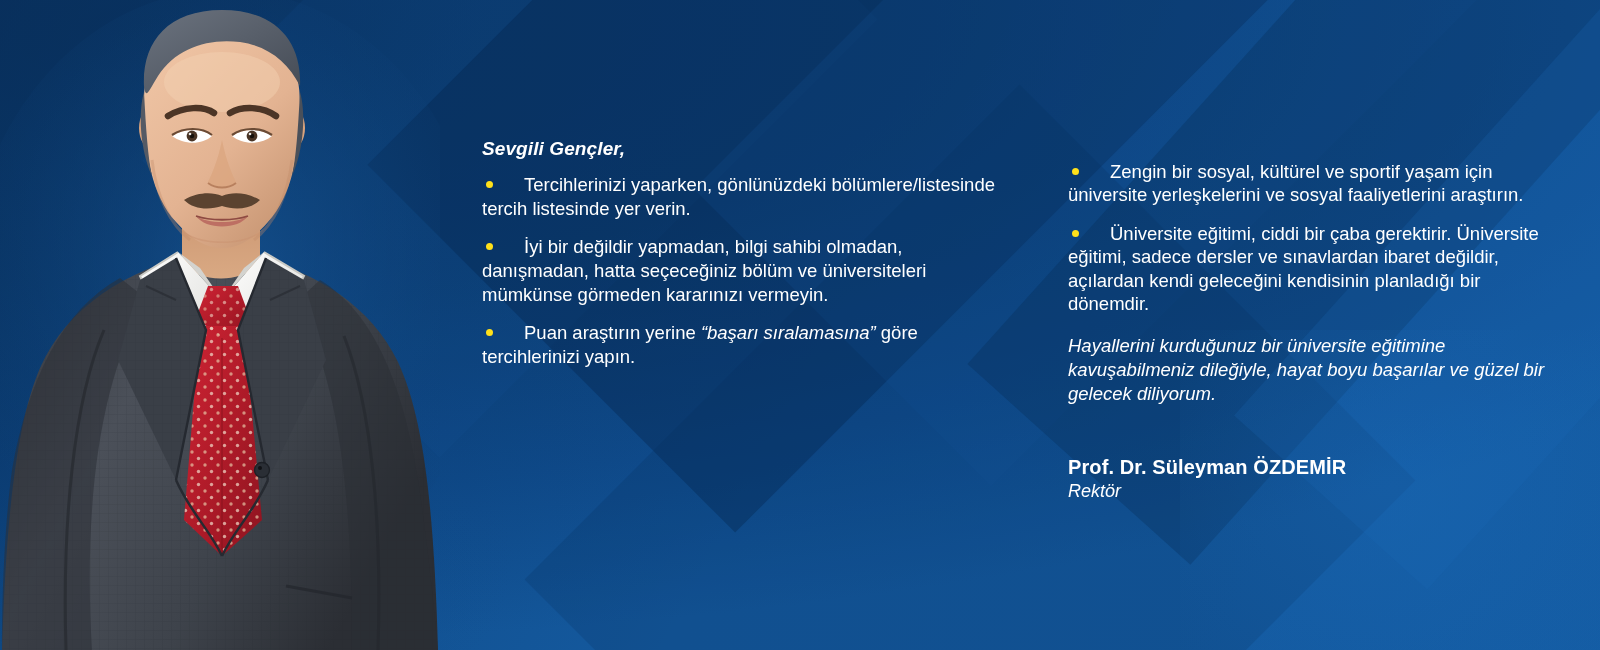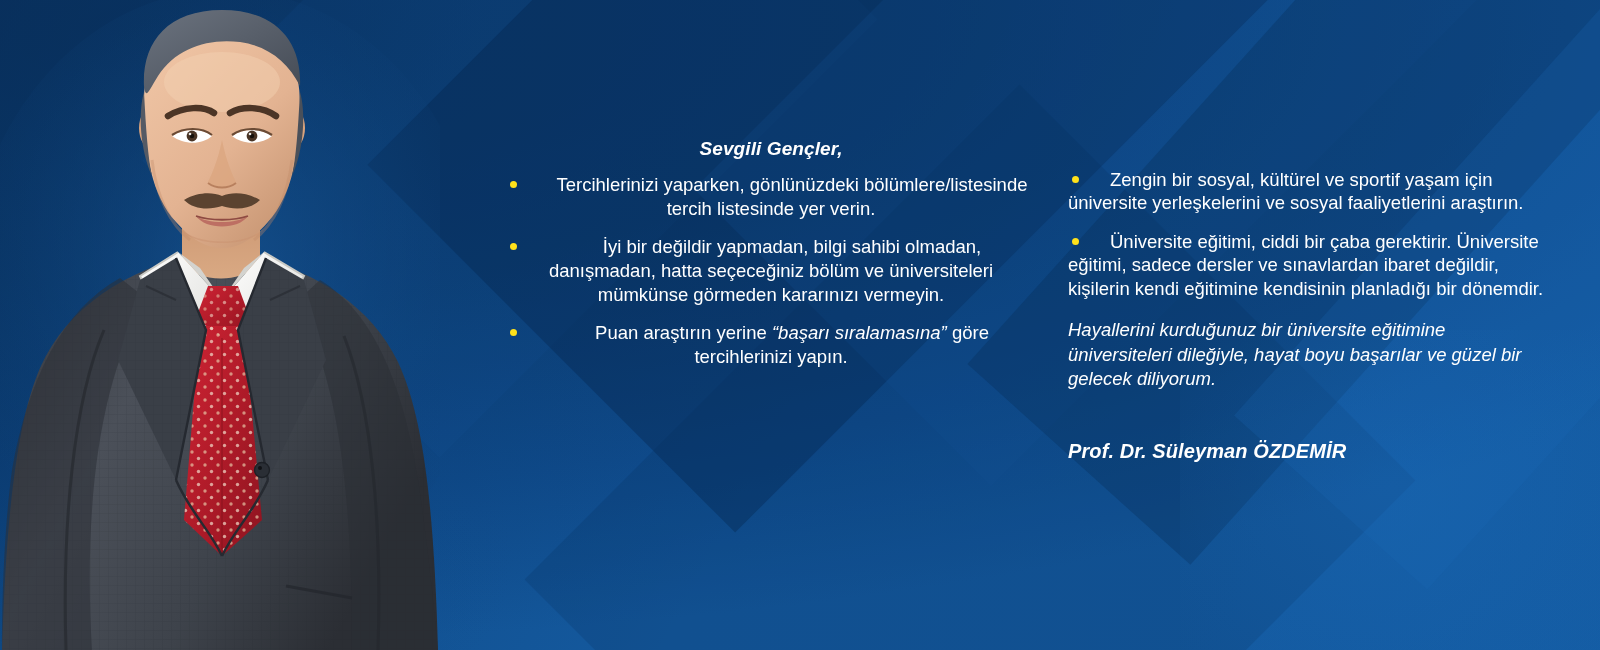--- a/index.html
+++ b/index.html
@@ -85,22 +85,22 @@
   }
   #portrait svg { display:block; width:440px; height:650px; }
 
   
   .col {
     position:absolute;
     color:#ffffff;
     -webkit-font-smoothing:antialiased;
   }
 
-  #col-left  { left:506px; top:138px; width:530px;text-align:center; }
-  #col-right { left:1068px; top:168px; width:480px; }
+  #col-left  { left:482px; top:138px; width:530px; }
+  #col-right { left:1068px; top:160px; width:480px; }
 
   .salutation {
     font-style:italic;
     font-weight:bold;
     font-size:19px;
     letter-spacing:.1px;
     margin-bottom:13px;
   }
 
   .bullet-item {
@@ -126,21 +126,20 @@
     font-size:18.5px;
     line-height:1.31;
     margin-top:18px;
   }
 
   .sign-name {
     font-weight:bold;
     font-size:20px;
     margin-top:49px;
     letter-spacing:.1px;
-    font-style:italic;
   }
   .sign-title {
     font-style:italic;
     font-size:18px;
     margin-top:2px;
   }
 
   em.q { }
 </style>
 </head>
@@ -339,22 +338,23 @@
 
   </div>
 
   <div class="col" id="col-right">
 
     <div class="bullet-item">
       <span class="dot"></span><span>Zengin bir sosyal, kültürel ve sportif yaşam için üniversite yerleşkelerini ve sosyal faaliyetlerini araştırın.</span>
     </div>
 
     <div class="bullet-item">
-      <span class="dot"></span><span>Üniversite eğitimi, ciddi bir çaba gerektirir. Üniversite eğitimi, sadece dersler ve sınavlardan ibaret değildir, kişilerin kendi eğitimine kendisinin planladığı bir dönemdir.</span>
-    </div>
-
-    <div class="closing">Hayallerini kurduğunuz bir üniversite eğitimine üniversiteleri dileğiyle, hayat boyu başarılar ve güzel bir gelecek diliyorum.</div>
+      <span class="dot"></span><span>Üniversite eğitimi, ciddi bir çaba gerektirir. Üniversite eğitimi, sadece dersler ve sınavlardan ibaret değildir, açılardan kendi geleceğini kendisinin planladığı bir dönemdir.</span>
+    </div>
+
+    <div class="closing">Hayallerini kurduğunuz bir üniversite eğitimine kavuşabilmeniz dileğiyle, hayat boyu başarılar ve güzel bir gelecek diliyorum.</div>
 
     <div class="sign-name">Prof. Dr. Süleyman ÖZDEMİR</div>
+    <div class="sign-title">Rektör</div>
 
   </div>
 
 </div>
 
 </body></html>

